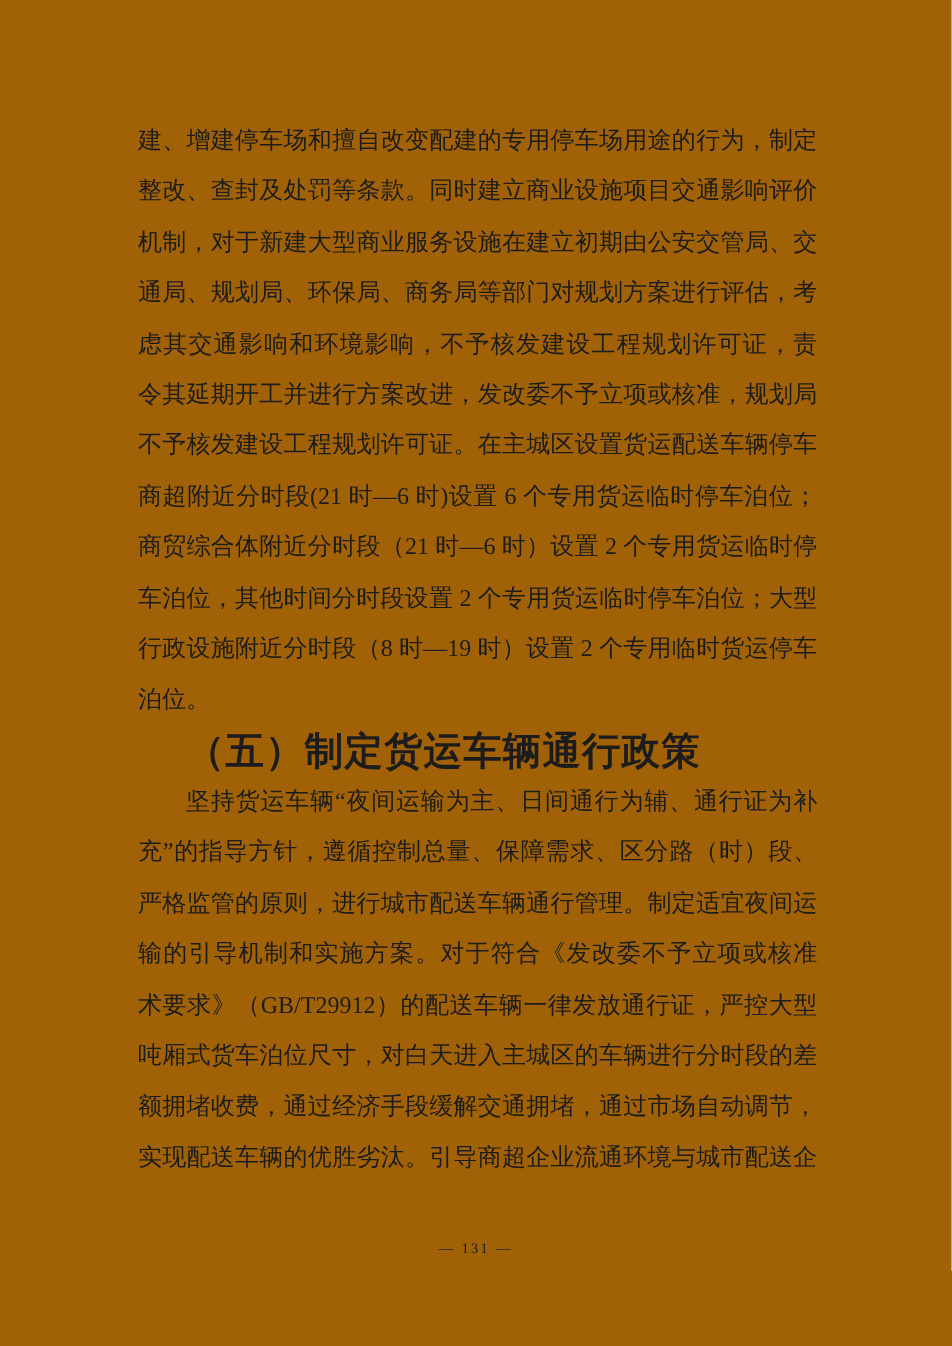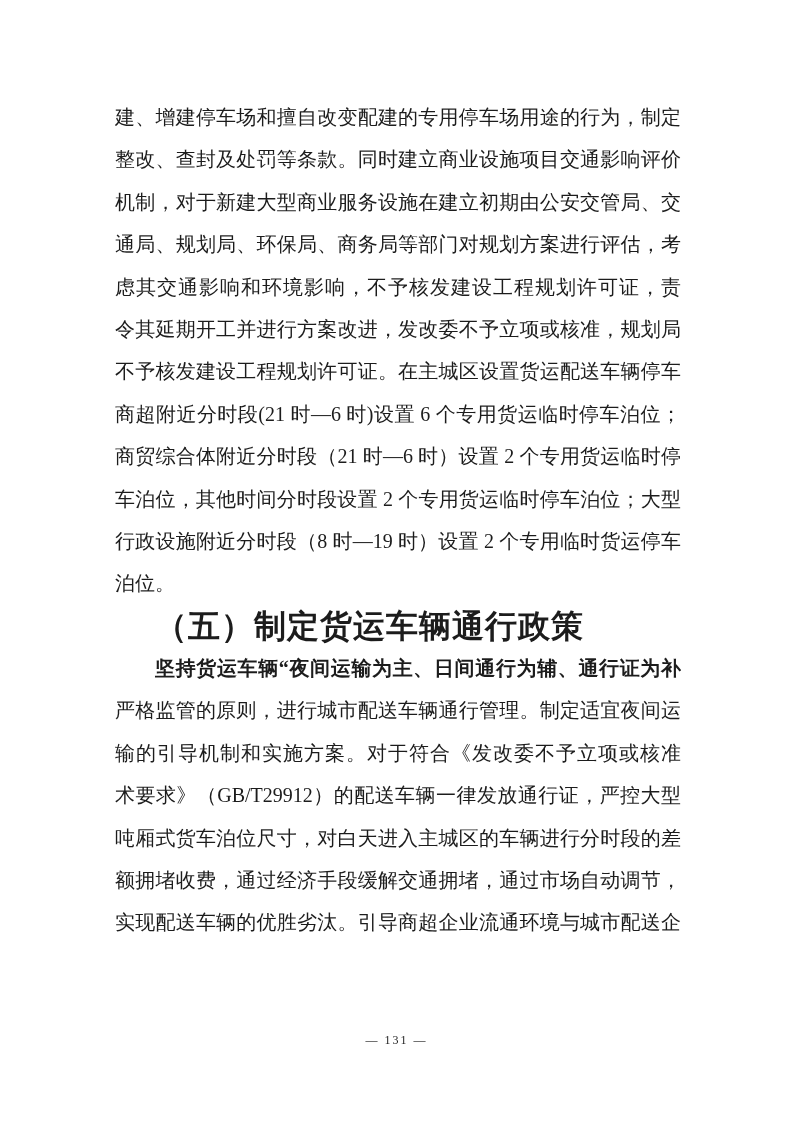--- a/index.html
+++ b/index.html
@@ -5,21 +5,21 @@
   html, body {
     margin: 0;
     padding: 0;
     background: #e8e8e8;
   }
   .page {
     position: relative;
     width: 793px;
     height: 1122px;
     margin: 0 auto;
-    background: #ffffff;
+    background: #a16207;
     overflow: hidden;
     font-family: "Liberation Serif", "DejaVu Serif", serif;
     color: #1c1c1c;
   }
   .text-block {
     position: absolute;
     left: 115px;
     top: 96px;
     width: 566px;
     font-size: 20px;
@@ -29,21 +29,20 @@
     line-height: 42.4px;
     text-align: justify;
     text-align-last: justify;
     overflow: hidden;
   }
   .line.para-last {
     text-align-last: left;
   }
   .line.first-indent {
     text-indent: 40px;
-    font-weight: bold;
   }
   .section-heading {
     height: 42.4px;
     line-height: 42.4px;
     font-size: 32px;
     font-weight: bold;
     text-indent: 40px;
     letter-spacing: 1px;
     white-space: nowrap;
   }
@@ -73,20 +72,21 @@
     <div class="line">不予核发建设工程规划许可证。在主城区设置货运配送车辆停车</div>
     <div class="line">商超附近分时段(21 时—6 时)设置 6 个专用货运临时停车泊位；</div>
     <div class="line">商贸综合体附近分时段（21 时—6 时）设置 2 个专用货运临时停</div>
     <div class="line">车泊位，其他时间分时段设置 2 个专用货运临时停车泊位；大型</div>
     <div class="line">行政设施附近分时段（8 时—19 时）设置 2 个专用临时货运停车</div>
     <div class="line para-last">泊位。</div>
 
     <div class="section-heading">（五）制定货运车辆通行政策</div>
 
     <div class="line first-indent">坚持货运车辆“夜间运输为主、日间通行为辅、通行证为补</div>
+    <div class="line">充”的指导方针，遵循控制总量、保障需求、区分路（时）段、</div>
     <div class="line">严格监管的原则，进行城市配送车辆通行管理。制定适宜夜间运</div>
     <div class="line">输的引导机制和实施方案。对于符合《发改委不予立项或核准</div>
     <div class="line">术要求》（GB/T29912）的配送车辆一律发放通行证，严控大型</div>
     <div class="line">吨厢式货车泊位尺寸，对白天进入主城区的车辆进行分时段的差</div>
     <div class="line">额拥堵收费，通过经济手段缓解交通拥堵，通过市场自动调节，</div>
     <div class="line">实现配送车辆的优胜劣汰。引导商超企业流通环境与城市配送企</div>
 
   </div>
 
   <div class="page-footer">— 131 —</div>

